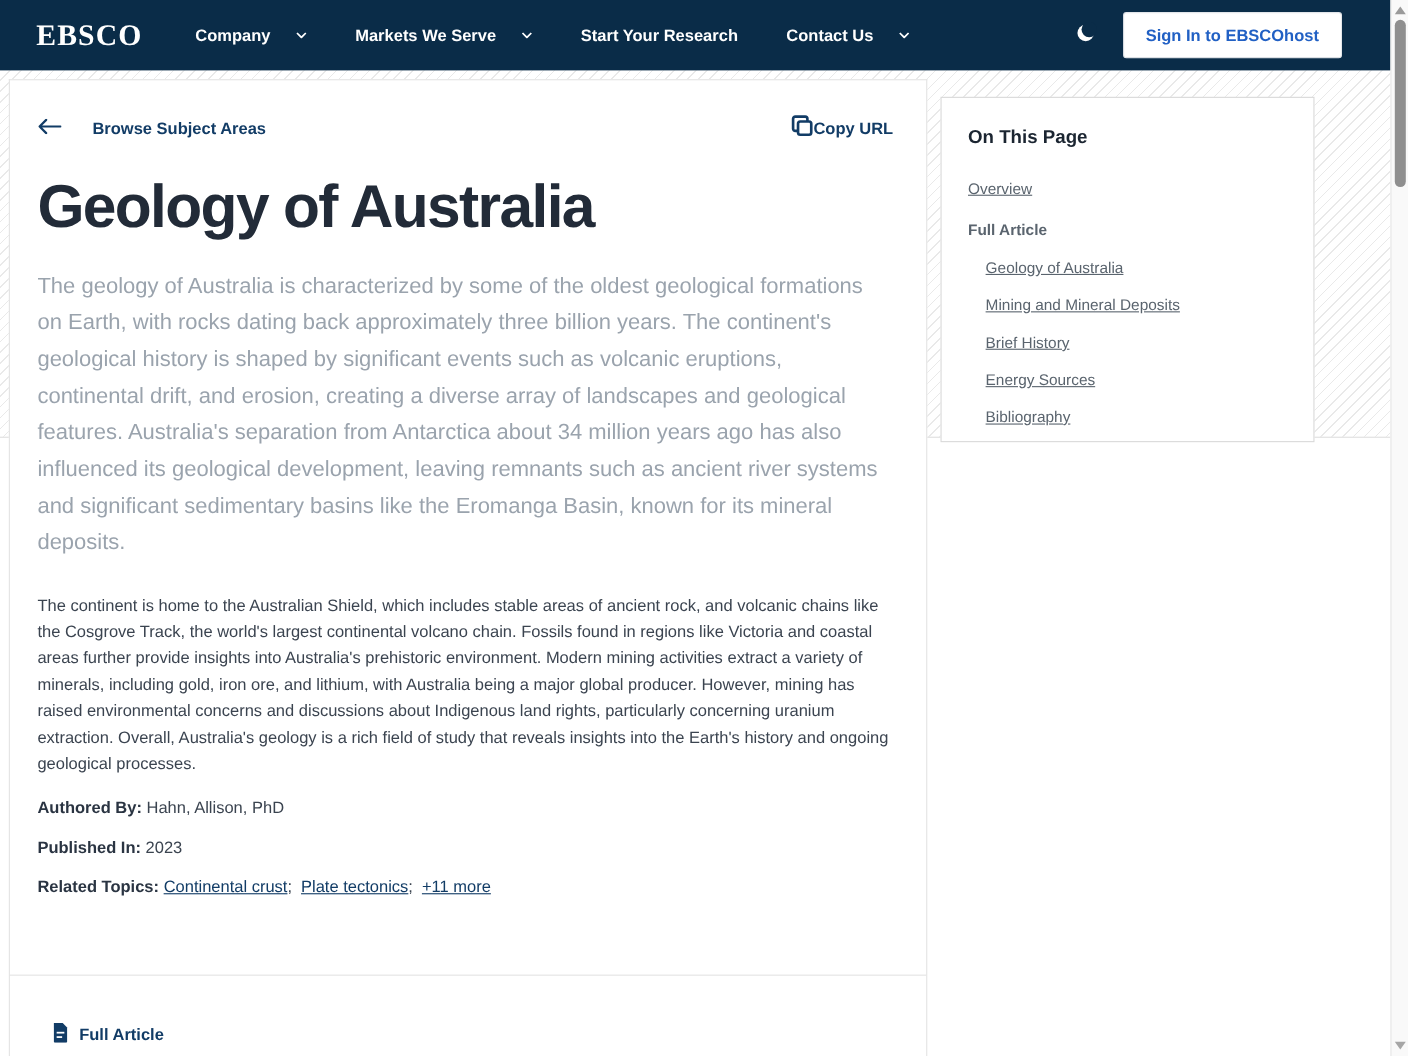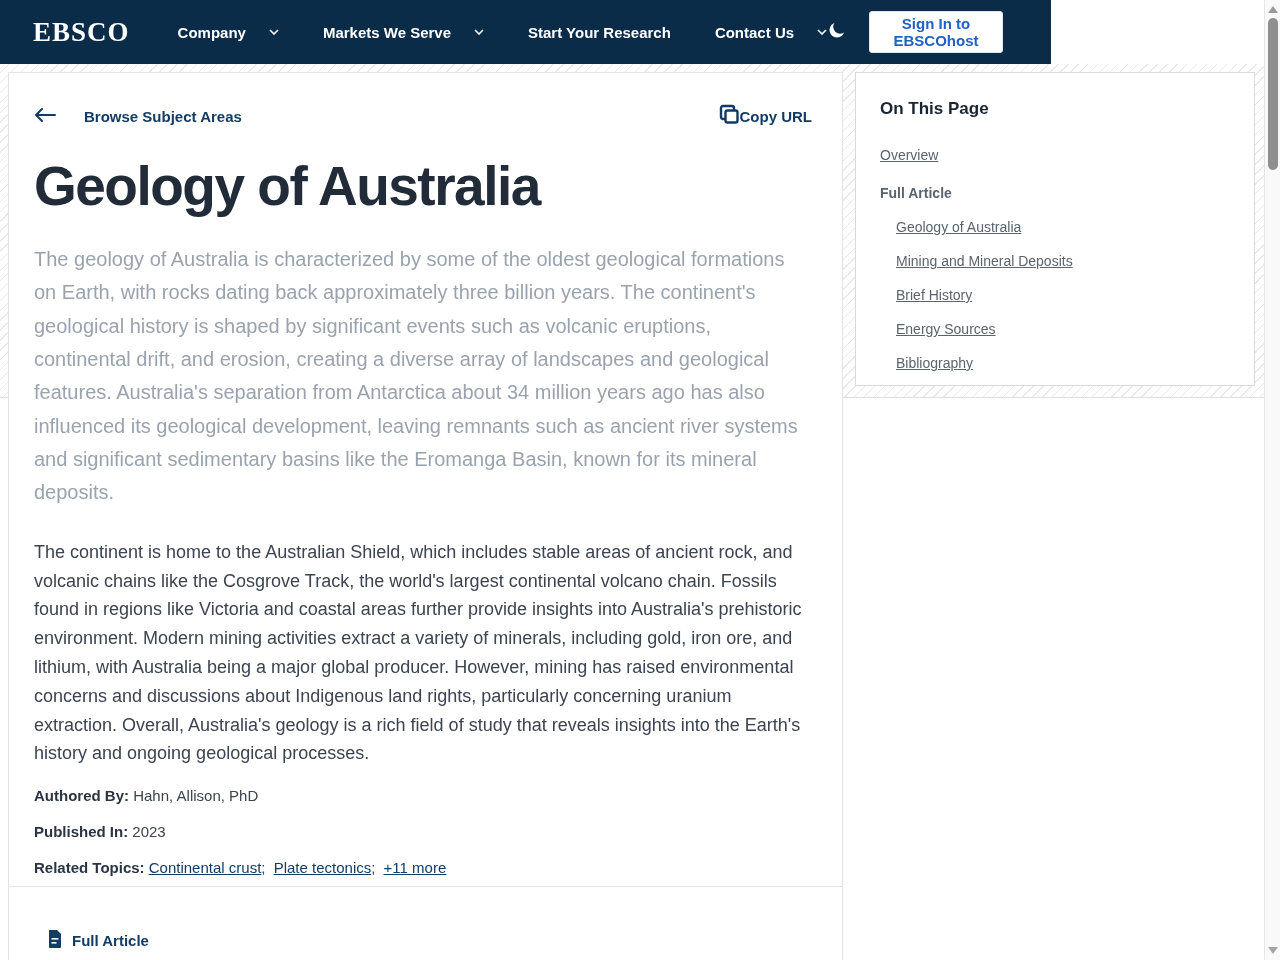--- a/index.html
+++ b/index.html
@@ -1,20 +1,20 @@
 <!DOCTYPE html>
 <html style="--navy: #0a2c48; --link-navy: #123c66; --signin-blue: #2160c4;"><head>
 <meta charset="utf-8">
 <style>
   html,body{margin:0;padding:0;width:1280px;height:960px;overflow:hidden;
     font-family:"Liberation Sans",sans-serif;background:#ffffff;}
   *{box-sizing:border-box;}
 
   
-  .topnav{position:absolute;top:0;left:0;width:1051px;height:64px;
+  .topnav{position:absolute;top:0;left:0;width:1268px;height:64px;
     background:var(--navy,#0a2c48);display:flex;align-items:center;z-index:5;}
   .logo{font-family:"Liberation Serif",serif;font-weight:700;color:#fff;
     font-size:27px;letter-spacing:1px;margin-left:33px;}
   .nav-items{display:flex;align-items:center;gap:44px;margin-left:48px;}
   .nav-item{color:#fff;font-size:15px;font-weight:600;display:flex;
     align-items:center;gap:23px;cursor:pointer;white-space:nowrap;}
   .chev svg{display:block;}
   .nav-right{margin-left:auto;display:flex;align-items:center;margin-right:48px;}
   .moon-btn{width:24px;height:24px;display:flex;align-items:center;
     justify-content:center;margin-right:22px;cursor:pointer;}
@@ -34,35 +34,35 @@
   .toolbar{display:flex;justify-content:space-between;align-items:center;
     margin-top:30px;}
   .back-link{display:flex;align-items:center;gap:28px;color:var(--link-navy,#123c66);
     font-size:15px;font-weight:700;cursor:pointer;}
   .copy-link{display:flex;align-items:center;color:var(--link-navy,#123c66);
     font-size:15px;font-weight:700;cursor:pointer;}
   .page-title{margin:22px 0 0 0;font-size:55px;font-weight:700;
     letter-spacing:-1.5px;color:#222b38;line-height:1.25;}
   .lead{margin-top:22px;font-size:20px;font-weight:400;color:#9aa3ad;
     line-height:1.67;max-width:790px;}
-  .body-text{margin-top:28px;font-size:18px;color:#3b4450;line-height:1.6;
+  .body-text{margin-top:28px;font-size:15px;color:#3b4450;line-height:1.6;
     max-width:790px;}
   .meta-row{margin-top:19px;font-size:15px;color:#3b4450;}
   .meta-row:first-of-type{margin-top:28px;}
   .meta-label{font-weight:700;color:#2a3442;}
   .topic-link{color:var(--link-navy,#123c66);text-decoration:underline;cursor:pointer;}
   .topic-sep{color:#3b4450;margin-right:4px;}
   .card-footer{position:absolute;left:0;right:0;bottom:0;height:74px;
     border-top:1px solid #e3e3e3;display:flex;align-items:center;
     padding-left:39px;padding-top:34px;}
   .full-article-link{display:flex;align-items:center;gap:10px;
     color:var(--link-navy,#123c66);font-size:15px;font-weight:700;cursor:pointer;}
 
   
-  .side-card{position:absolute;left:855px;top:72px;width:400px;height:314px;
+  .side-card{position:absolute;left:855px;top:88px;width:340px;height:314px;
     background:#fff;border:1px solid #d9d9d9;z-index:2;padding:26px 24px;}
   .side-title{font-size:17px;font-weight:700;color:#1b2531;}
   .side-link{display:block;font-size:14px;color:#5a646e;
     text-decoration:underline;cursor:pointer;}
   .side-overview{margin-top:28px;}
   .side-section{margin-top:22px;font-size:14px;font-weight:700;color:#5a646e;}
   .side-sub{margin-left:16px;margin-top:18px;}
 
   
   .scrollbar{position:absolute;top:0;right:0;width:16px;height:960px;

